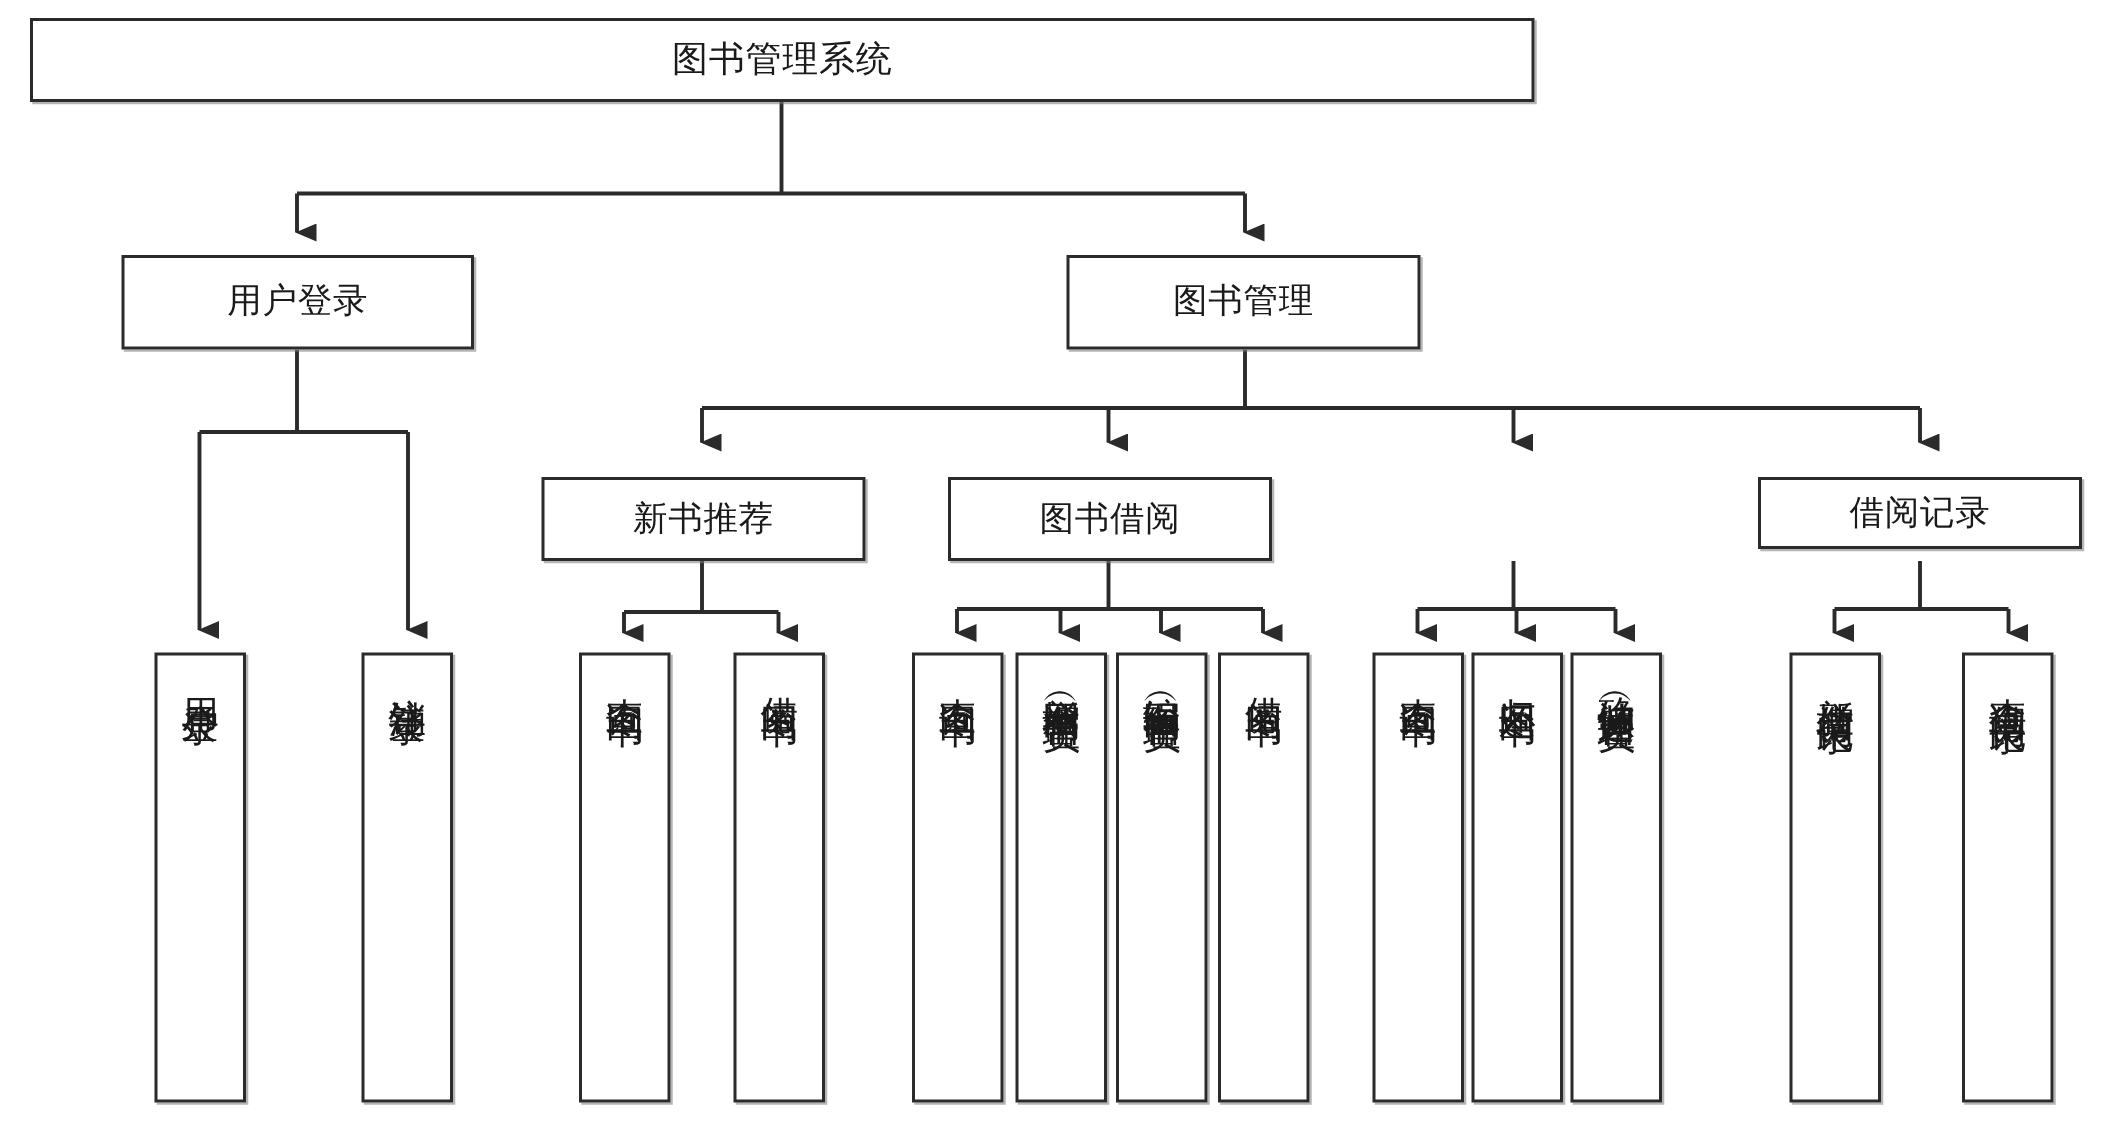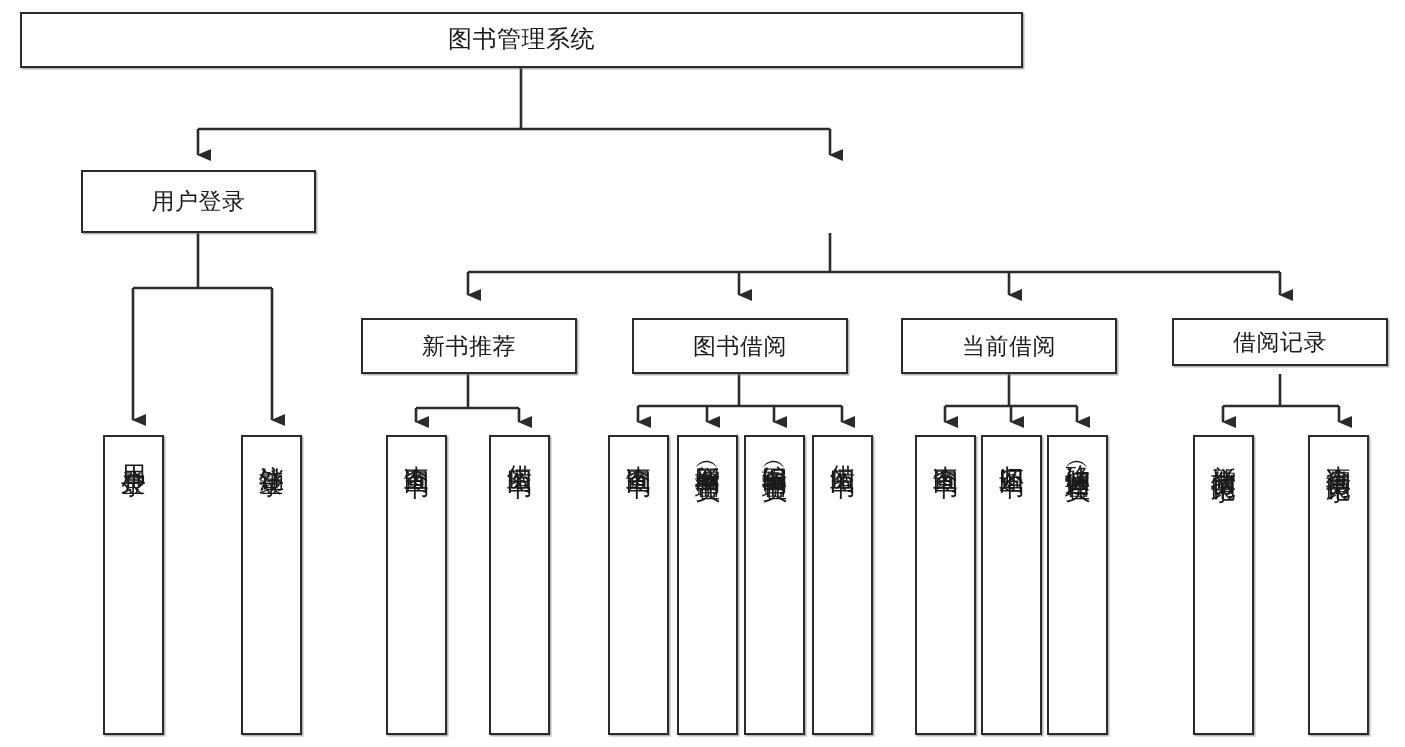--- a/index.html
+++ b/index.html
@@ -129,30 +129,30 @@
     </g>
   </svg>
 
   <div class="node h root" style="left:20px; top:12px; width:1003px; height:56px;">
     <span class="label">图书管理系统</span>
   </div>
 
   <div class="node h" style="left:81px; top:170px; width:235px; height:63px;">
     <span class="label">用户登录</span>
   </div>
+  <div class="node h" style="left:711px; top:170px; width:236px; height:63px;">
+    <span class="label">图书管理</span>
+  </div>
 
   <div class="node h" style="left:632px; top:318px; width:216px; height:56px;">
     <span class="label">图书借阅</span>
   </div>
   <div class="node h" style="left:361px; top:318px; width:216px; height:56px;">
     <span class="label">新书推荐</span>
   </div>
-  <div class="node h" style="left:901px; top:318px; width:216px; height:56px;">
-    <span class="label">当前借阅</span>
-  </div>
   <div class="node h" style="left:1172px; top:318px; width:216px; height:48px;">
     <span class="label">借阅记录</span>
   </div>
 
   <div class="node v" style="left:103px; top:435px; width:61px; height:300px;">
     <span class="label">用户登录</span>
   </div>
   <div class="node v" style="left:241px; top:435px; width:61px; height:300px;">
     <span class="label">注销登录</span>
   </div>

